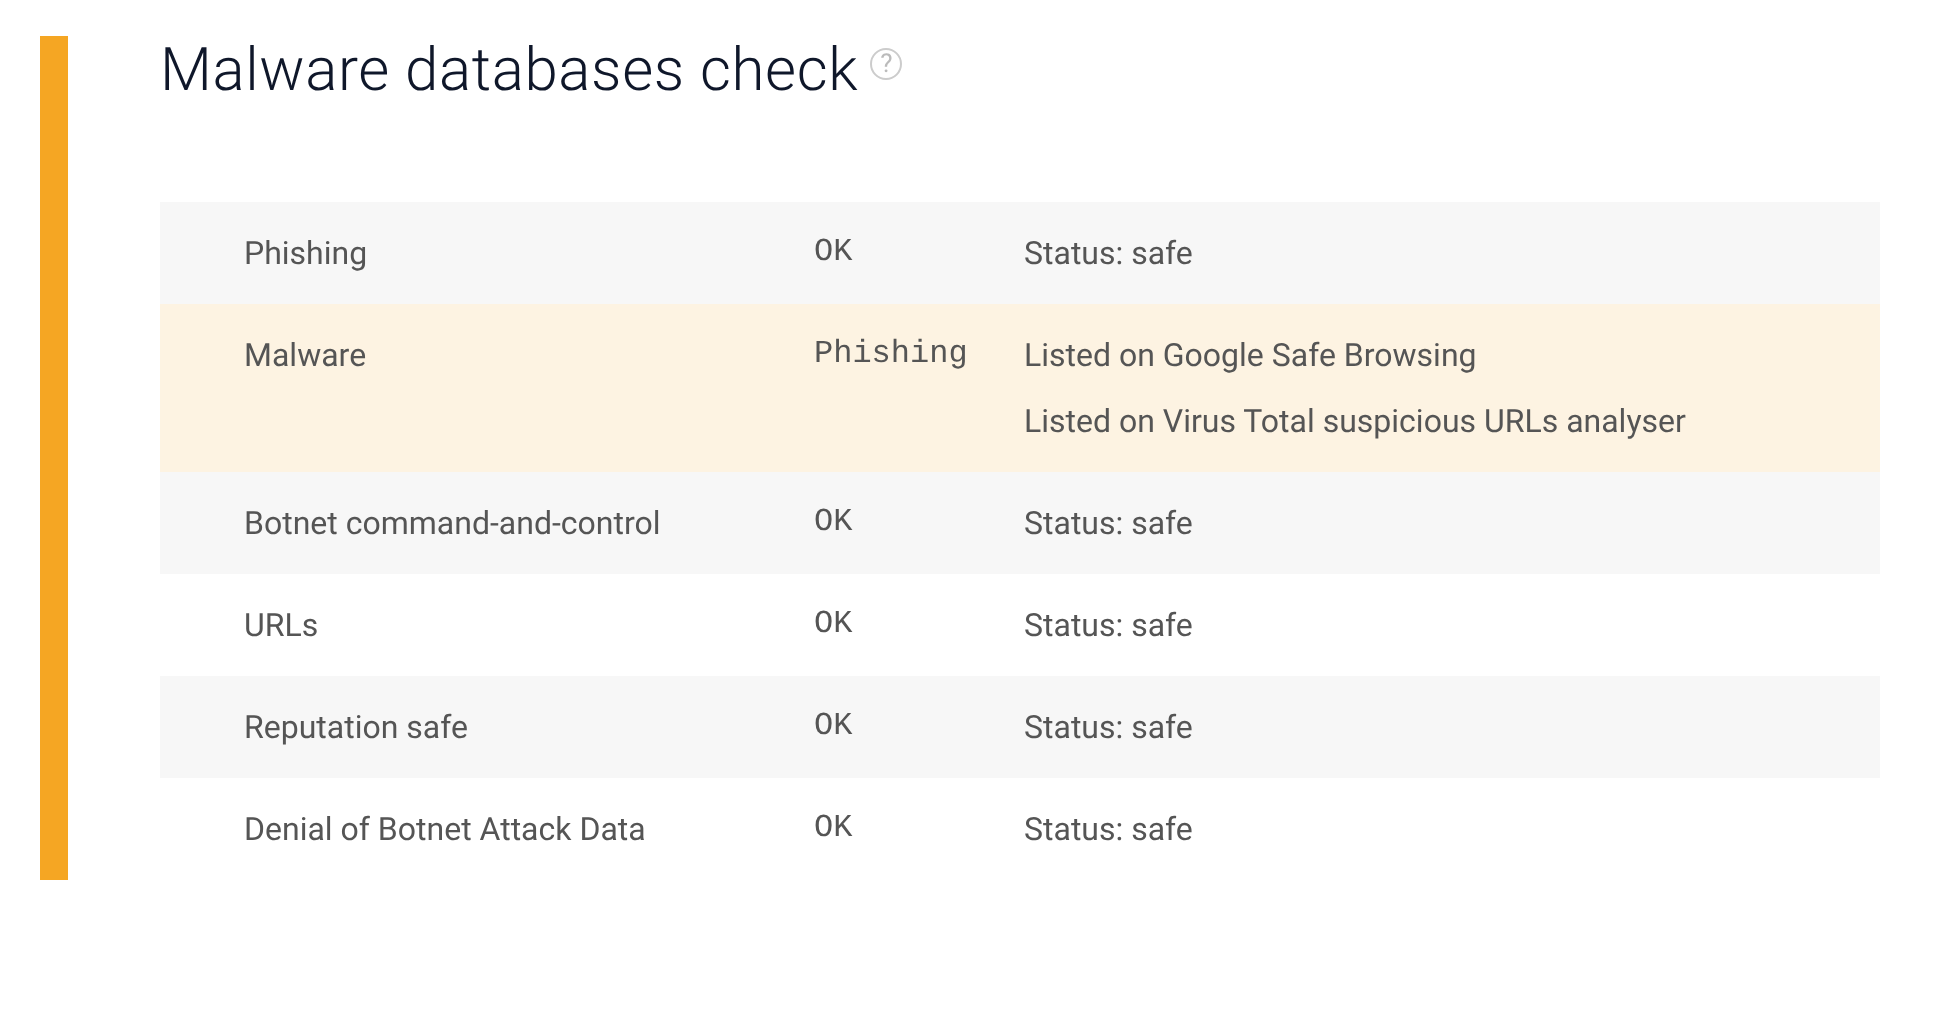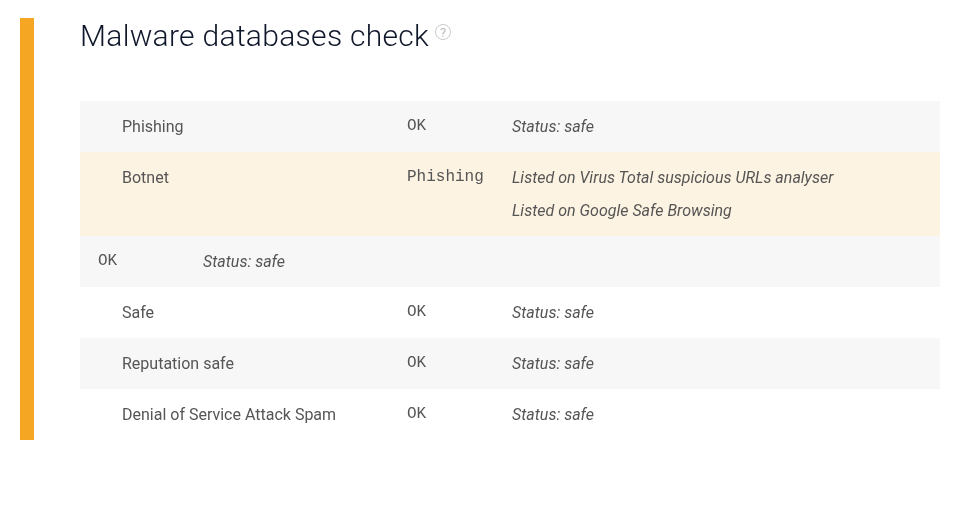--- a/index.html
+++ b/index.html
@@ -74,21 +74,20 @@
     .col-status {
       width: 105px;
       flex-shrink: 0;
       font-family: Liberation Mono, monospace;
     }
     .col-details {
       flex: 1;
     }
     .detail-line {
       margin-bottom: 14px;
-      font-style: italic;
     }
     .detail-line:last-child {
       margin-bottom: 0;
     }
   </style>
 </head>
 <body>
 
 <div class="container">
   <div class="accent-bar"></div>
@@ -100,49 +99,50 @@
     <div class="checks-table">
 
     <div class="check-row alt">
           <div class="col-category">Phishing</div>
           <div class="col-status">OK</div>
           <div class="col-details">
             <div class="detail-line">Status: safe</div>
           </div>
         </div>
         <div class="check-row warning">
-          <div class="col-category">Botnet</div>
+          <div class="col-category">Malware</div>
           <div class="col-status">Phishing</div>
           <div class="col-details">
+            <div class="detail-line">Listed on Google Safe Browsing</div>
             <div class="detail-line">Listed on Virus Total suspicious URLs analyser</div>
-            <div class="detail-line">Listed on Google Safe Browsing</div>
           </div>
         </div>
         <div class="check-row alt">
+          <div class="col-category">Botnet command-and-control</div>
           <div class="col-status">OK</div>
           <div class="col-details">
             <div class="detail-line">Status: safe</div>
           </div>
         </div>
         <div class="check-row">
-          <div class="col-category">Safe</div>
+          <div class="col-category">URLs</div>
           <div class="col-status">OK</div>
           <div class="col-details">
             <div class="detail-line">Status: safe</div>
           </div>
         </div>
         <div class="check-row alt">
           <div class="col-category">Reputation safe</div>
           <div class="col-status">OK</div>
           <div class="col-details">
             <div class="detail-line">Status: safe</div>
           </div>
         </div>
         <div class="check-row">
-          <div class="col-category">Denial of Service Attack Spam</div>
+          <div class="col-category">Denial of Botnet Attack Data</div>
           <div class="col-status">OK</div>
           <div class="col-details">
             <div class="detail-line">Status: safe</div>
           </div>
         </div>
       </div>
   </div>
 </div>
 
 </body></html>

